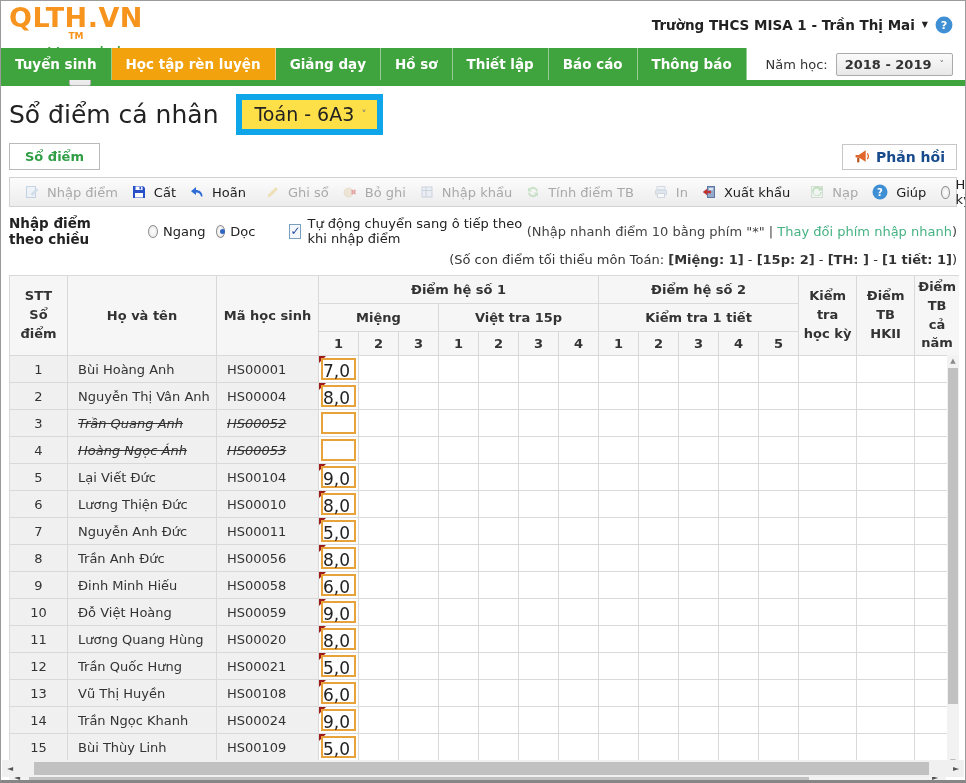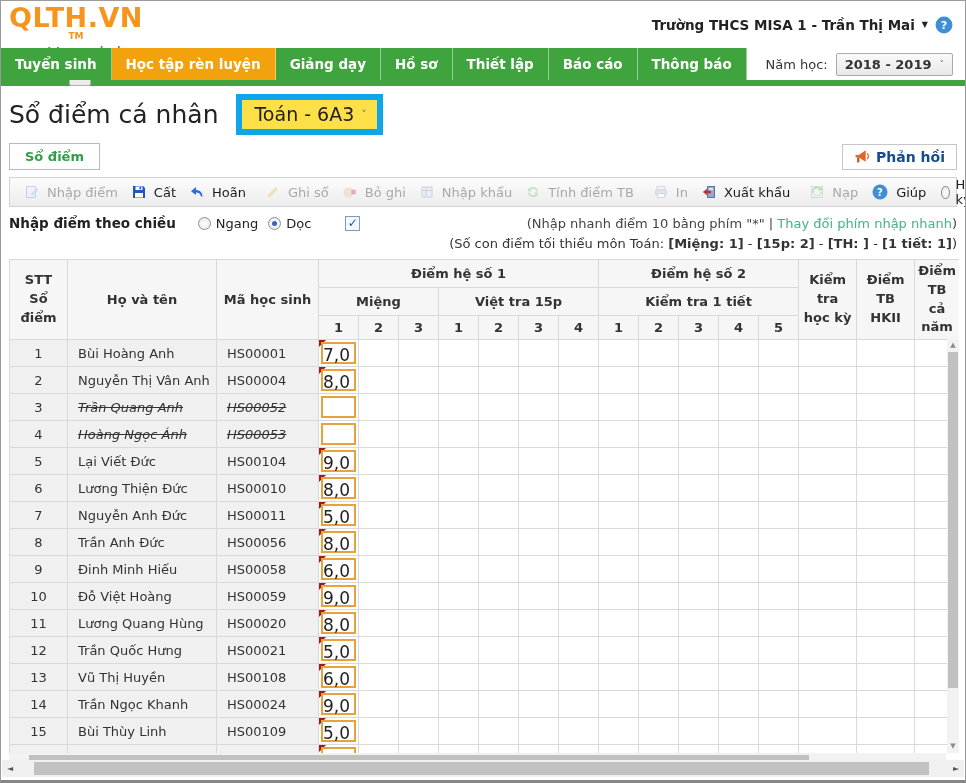--- a/index.html
+++ b/index.html
@@ -264,20 +264,21 @@
       </span>
     </div>
 
     <div class="optrow">
       <span class="opt-bold">Nhập điểm theo chiều</span>
       <span class="radio" id="ngangradio"></span>
       <span>Ngang</span>
       <span class="radio sel" id="docradio"></span>
       <span>Dọc</span>
       <span class="chk">✓</span>
+      <span>Tự động chuyển sang ô tiếp theo khi nhập điểm</span>
       <span class="hint"><span>(Nhập nhanh điểm 10 bằng phím "*" | </span><span class="link">Thay đổi phím nhập nhanh</span><span>)</span></span>
     </div>
     <div class="minline"><span>(Số con điểm tối thiểu môn Toán: </span><b>[Miệng: 1]</b><span> - </span><b>[15p: 2]</b><span> - </span><b>[TH: ]</b><span> - </span><b>[1 tiết: 1]</b><span>)</span></div>
 
     <div class="tablewrap">
       <table class="grades">
         <colgroup>
           <col style="width:58px">
             <col style="width:149px">
             <col style="width:102px">

